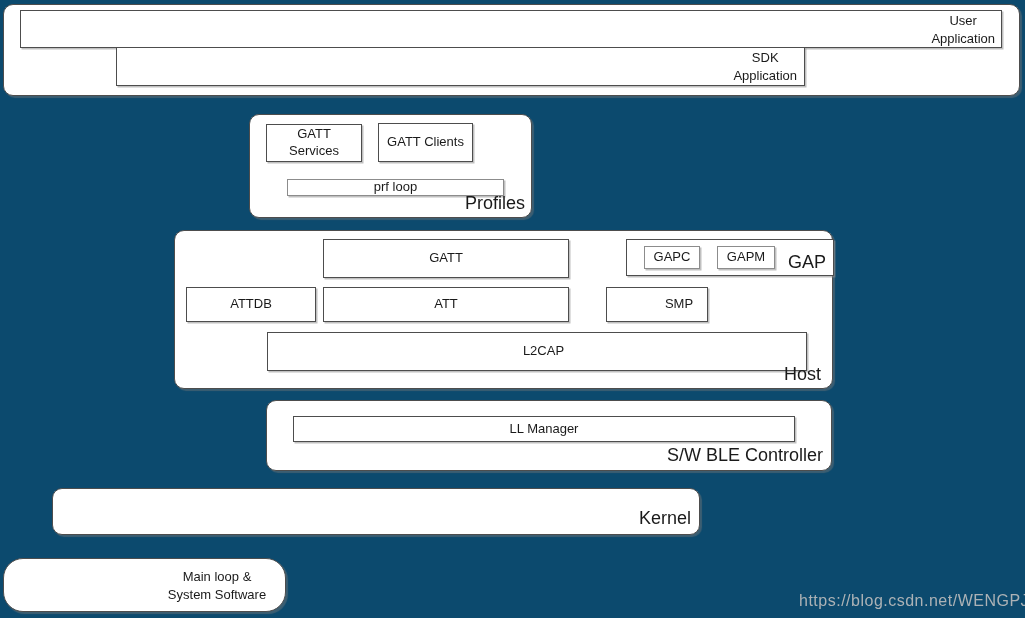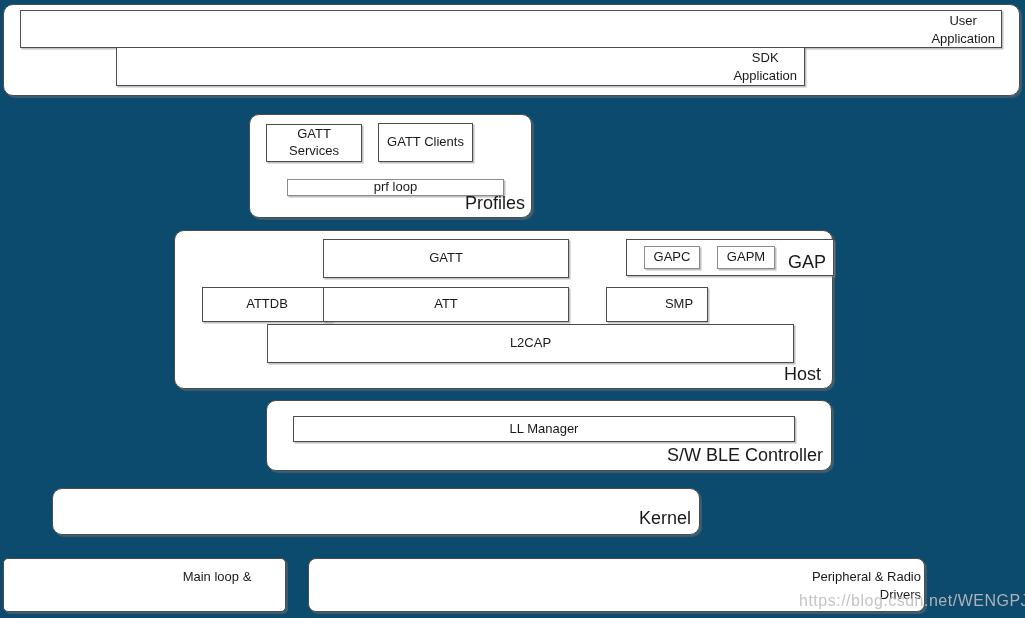--- a/index.html
+++ b/index.html
@@ -63,44 +63,39 @@
 
   <div class="container" style="left:174px;top:230px;width:657px;height:157px;">
     <div class="box" style="left:148px;top:8px;width:244px;height:37px;">GATT</div>
 
     <div class="box" style="left:415px;top:8px;width:206px;height:35px;justify-content:flex-start;margin-left:36px;">
       <div class="box light" style="left:17px;top:6px;width:54px;height:21px;">GAPC</div>
       <div class="box light" style="left:90px;top:6px;width:56px;height:21px;">GAPM</div>
       <div class="corner-label" style="right:7px;bottom:1px;">GAP</div>
     </div>
 
-    <div class="box" style="left:11px;top:56px;width:128px;height:33px;margin-left:16px;">ATTDB</div>
+    <div class="box" style="left:11px;top:56px;width:128px;height:33px;">ATTDB</div>
     <div class="box" style="left:148px;top:56px;width:244px;height:33px;">ATT</div>
     <div class="box" style="left:431px;top:56px;width:56px;height:33px;padding-left:44px;">SMP</div>
-    <div class="box" style="left:92px;top:93px;width:525px;height:37px;">L2CAP</div>
+    <div class="box" style="left:92px;top:101px;width:525px;height:37px;padding-left:13px;">L2CAP</div>
     <div class="corner-label" style="right:11px;bottom:3px;margin-top:39px;">Host</div>
   </div>
 
   <div class="container" style="left:266px;top:400px;width:564px;height:69px;">
     <div class="box" style="left:26px;top:15px;width:500px;height:24px;">LL Manager</div>
     <div class="corner-label" style="right:8px;bottom:4px;">S/W BLE Controller</div>
   </div>
 
   <div class="container" style="left:52px;top:488px;width:646px;height:45px;">
     <div class="corner-label" style="right:8px;bottom:5px;">Kernel</div>
   </div>
 
-  <div class="container" style="left:3px;top:558px;width:281px;height:52px;border-radius:5px;">
+  <div class="container" style="left:3px;top:558px;width:281px;height:52px;border-radius:20px;">
     <div class="two-line" style="left:133px;top:9px;width:160px;">
       <div>Main loop &amp;</div>
+      <div>System Software</div>
     </div>
   </div>
 
-  <div class="container" style="left:308px;top:558px;width:615px;height:52px;border-radius:8px;">
-    <div class="two-line right-align" style="right:3px;top:9px;">
-      <div>Peripheral &amp; Radio</div>
-      <div>Drivers</div>
-    </div>
-  </div>
 
   <div id="watermark">https://blog.csdn.net/WENGPJ</div>
 
 </div>
 
 </body></html>

